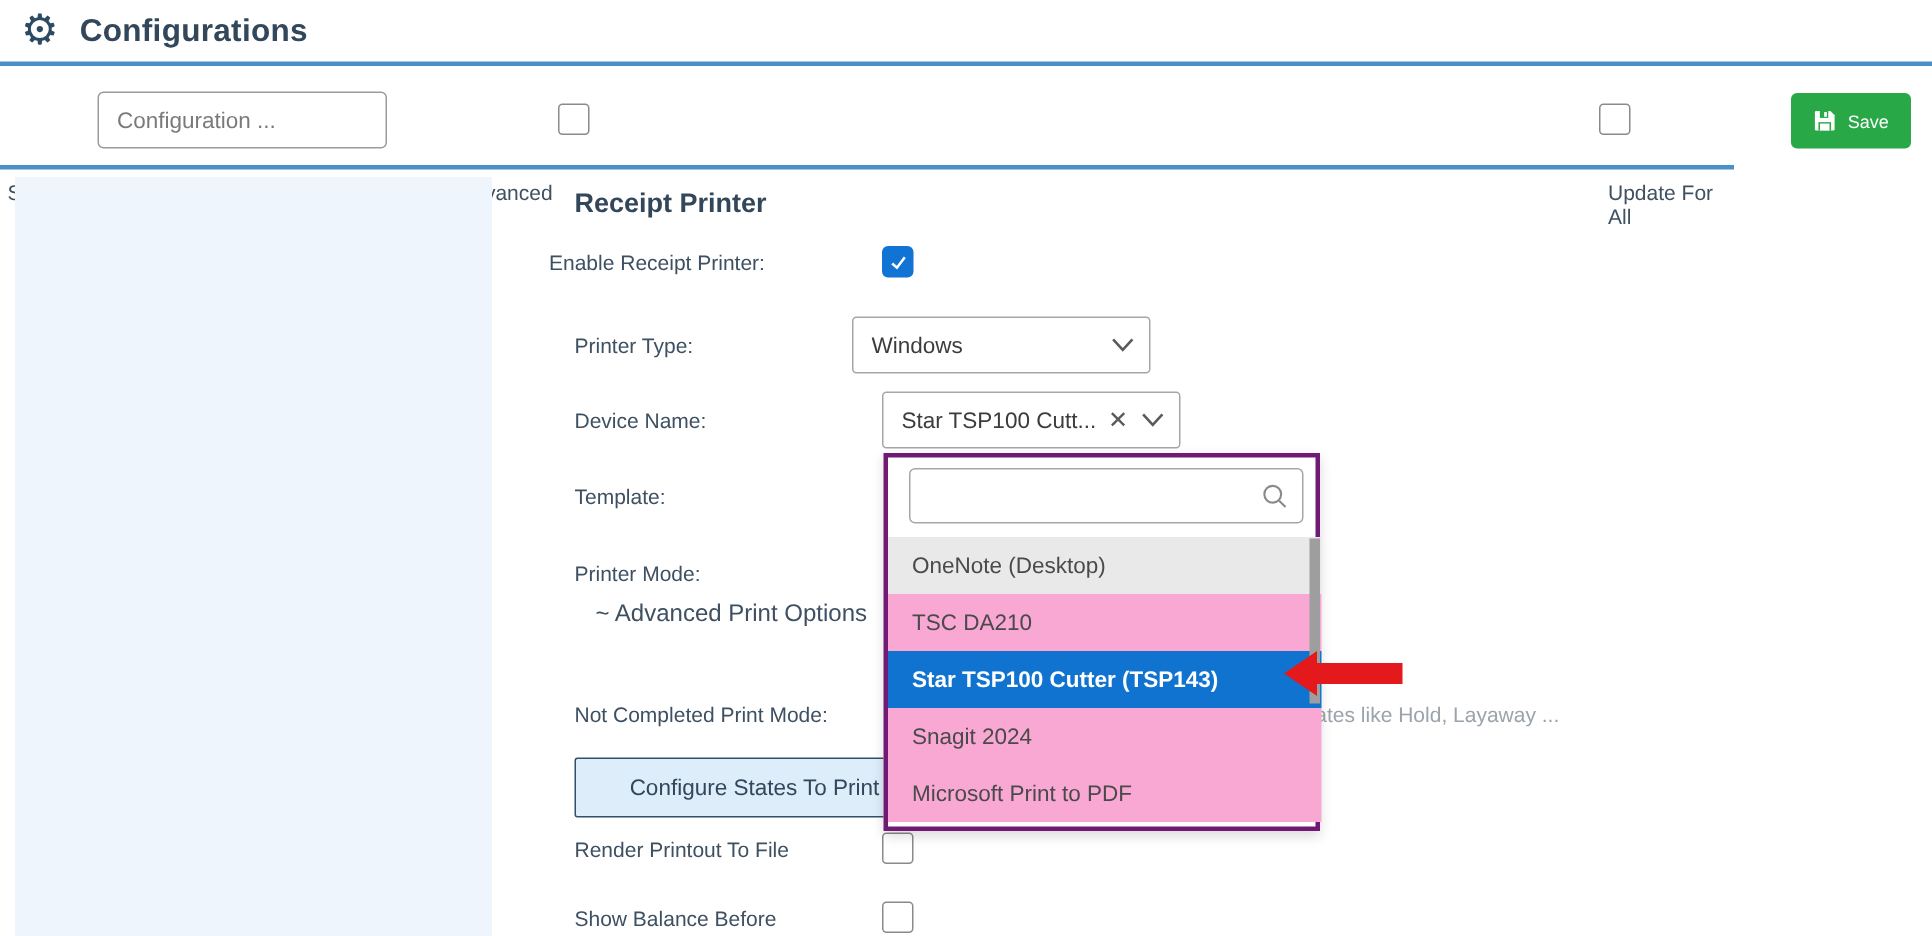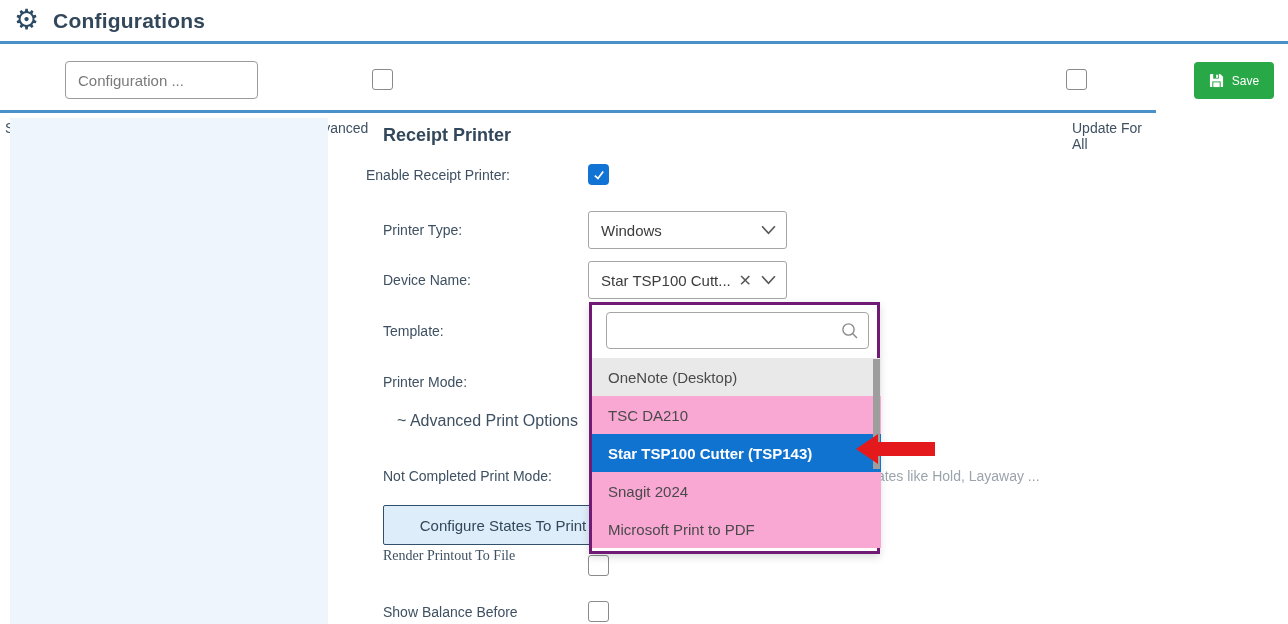--- a/index.html
+++ b/index.html
@@ -43,21 +43,21 @@
   .f-label { position:absolute; font-size:14px; color:#3e5061; }
   .cb-checked { width:21px; height:21px; border-radius:4px; background:#1173d4;
                 display:flex; align-items:center; justify-content:center; }
 
   .select-box { position:absolute; width:199px; height:38px; border:1px solid #a6a6a6;
                 border-radius:3px; background:#fff; display:flex; align-items:center;
                 padding:0 10px 0 12px; font-size:15px; color:#3c3c3c; cursor:pointer; }
   .select-box .grow { flex:1 1 auto; overflow:hidden; white-space:nowrap; }
   .clear-x { font-size:16px; color:#5a5a5a; margin-right:9px; cursor:pointer; }
 
-  .adv-options { position:absolute; left:397px; top:296px; font-size:16px; color:#3e5061; }
+  .adv-options { position:absolute; left:397px; top:285px; font-size:16px; color:#3e5061; }
   .hint-text { position:absolute; left:873px; top:352px; font-size:14px; color:#9ba3ab; z-index:1; }
 
   .cfg-btn { position:absolute; left:383px; top:389px; width:240px; height:40px;
              background:#ddedf9; border:1px solid #33506b; border-radius:2px;
              font-size:15px; color:#33475b; z-index:2; cursor:pointer;
              font-family:"Liberation Sans",sans-serif; }
 
   
   .dd-panel { position:absolute; left:589px; top:186px; width:291px; height:252px;
               background:#fff; border:3px solid #701a75; z-index:5;
@@ -116,21 +116,21 @@
     <div class="section-title">Receipt Printer</div>
 
     <span class="f-label" style="left:366px; top:51px;">Enable Receipt Printer:</span>
     <div class="cb-checked" style="position:absolute; left:588px; top:48px;">
       <svg width="14" height="14" viewBox="0 0 20 20">
         <polyline points="4,11 8.5,15 16,5" fill="none" stroke="#fff" stroke-width="2.4"></polyline>
       </svg>
     </div>
 
     <span class="f-label" style="left:383px; top:106px;">Printer Type:</span>
-    <div class="select-box" style="left:588px; top:95px;">
+    <div class="select-box" style="left:568px; top:95px;">
       <span class="grow">Windows</span>
       <svg width="15" height="10" viewBox="0 0 14 9">
         <polyline points="1,1 7,7.5 13,1" fill="none" stroke="#5a5a5a" stroke-width="1.6"></polyline>
       </svg>
     </div>
 
     <span class="f-label" style="left:383px; top:156px;">Device Name:</span>
     <div class="select-box" style="left:588px; top:145px;">
       <span class="grow">Star TSP100 Cutt...</span>
       <span class="clear-x">✕</span>
@@ -142,21 +142,21 @@
     <span class="f-label" style="left:383px; top:207px;">Template:</span>
     <span class="f-label" style="left:383px; top:258px;">Printer Mode:</span>
 
     <div class="adv-options">~ Advanced Print Options</div>
 
     <span class="f-label" style="left:383px; top:352px;">Not Completed Print Mode:</span>
     <span class="hint-text">tates like Hold, Layaway ...</span>
 
     <button class="cfg-btn">Configure States To Print</button>
 
-    <span class="f-label" style="left:383px; top:432px;font-family:Liberation Serif, serif;">Render Printout To File</span>
+    <span class="f-label" style="left:383px; top:442px;">Render Printout To File</span>
     <span class="cb" style="position:absolute; left:588px; top:439px;"></span>
 
     <span class="f-label" style="left:383px; top:488px;">Show Balance Before</span>
     <span class="cb" style="position:absolute; left:588px; top:485px;"></span>
 
     <div class="dd-panel">
       <input class="dd-search" type="text" style="">
       <span class="dd-search-icon">
         <svg width="20" height="20" viewBox="0 0 20 20">
           <circle cx="8.5" cy="8.5" r="5.6" fill="none" stroke="#8a8a8a" stroke-width="1.4"></circle>

